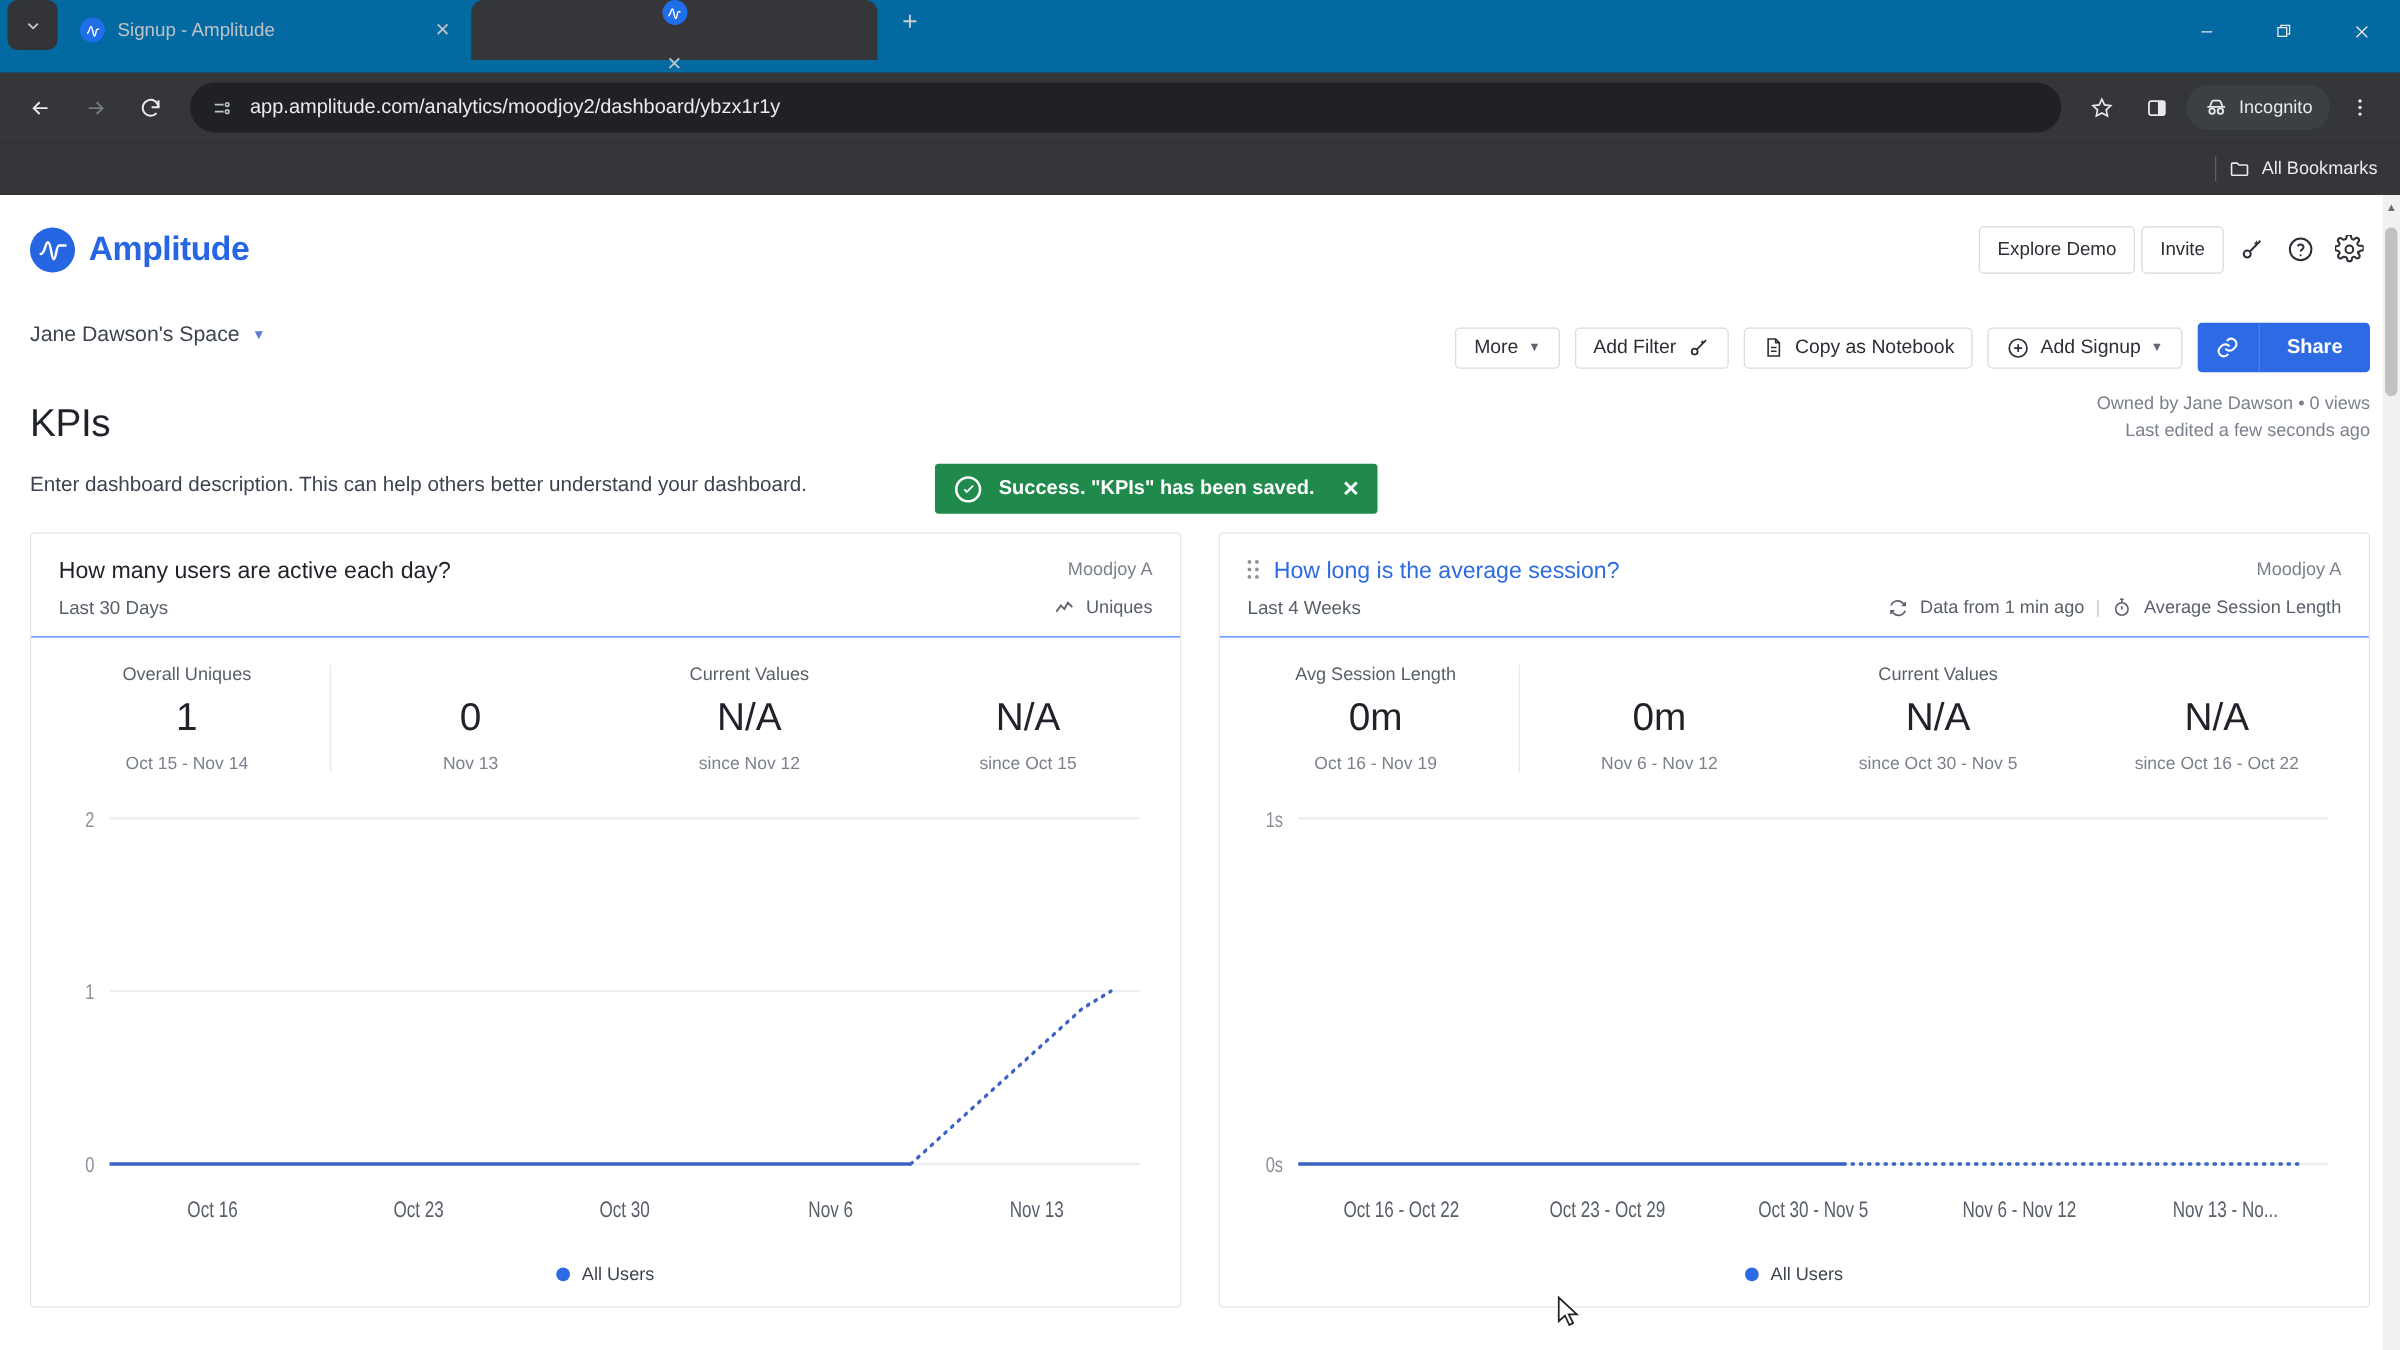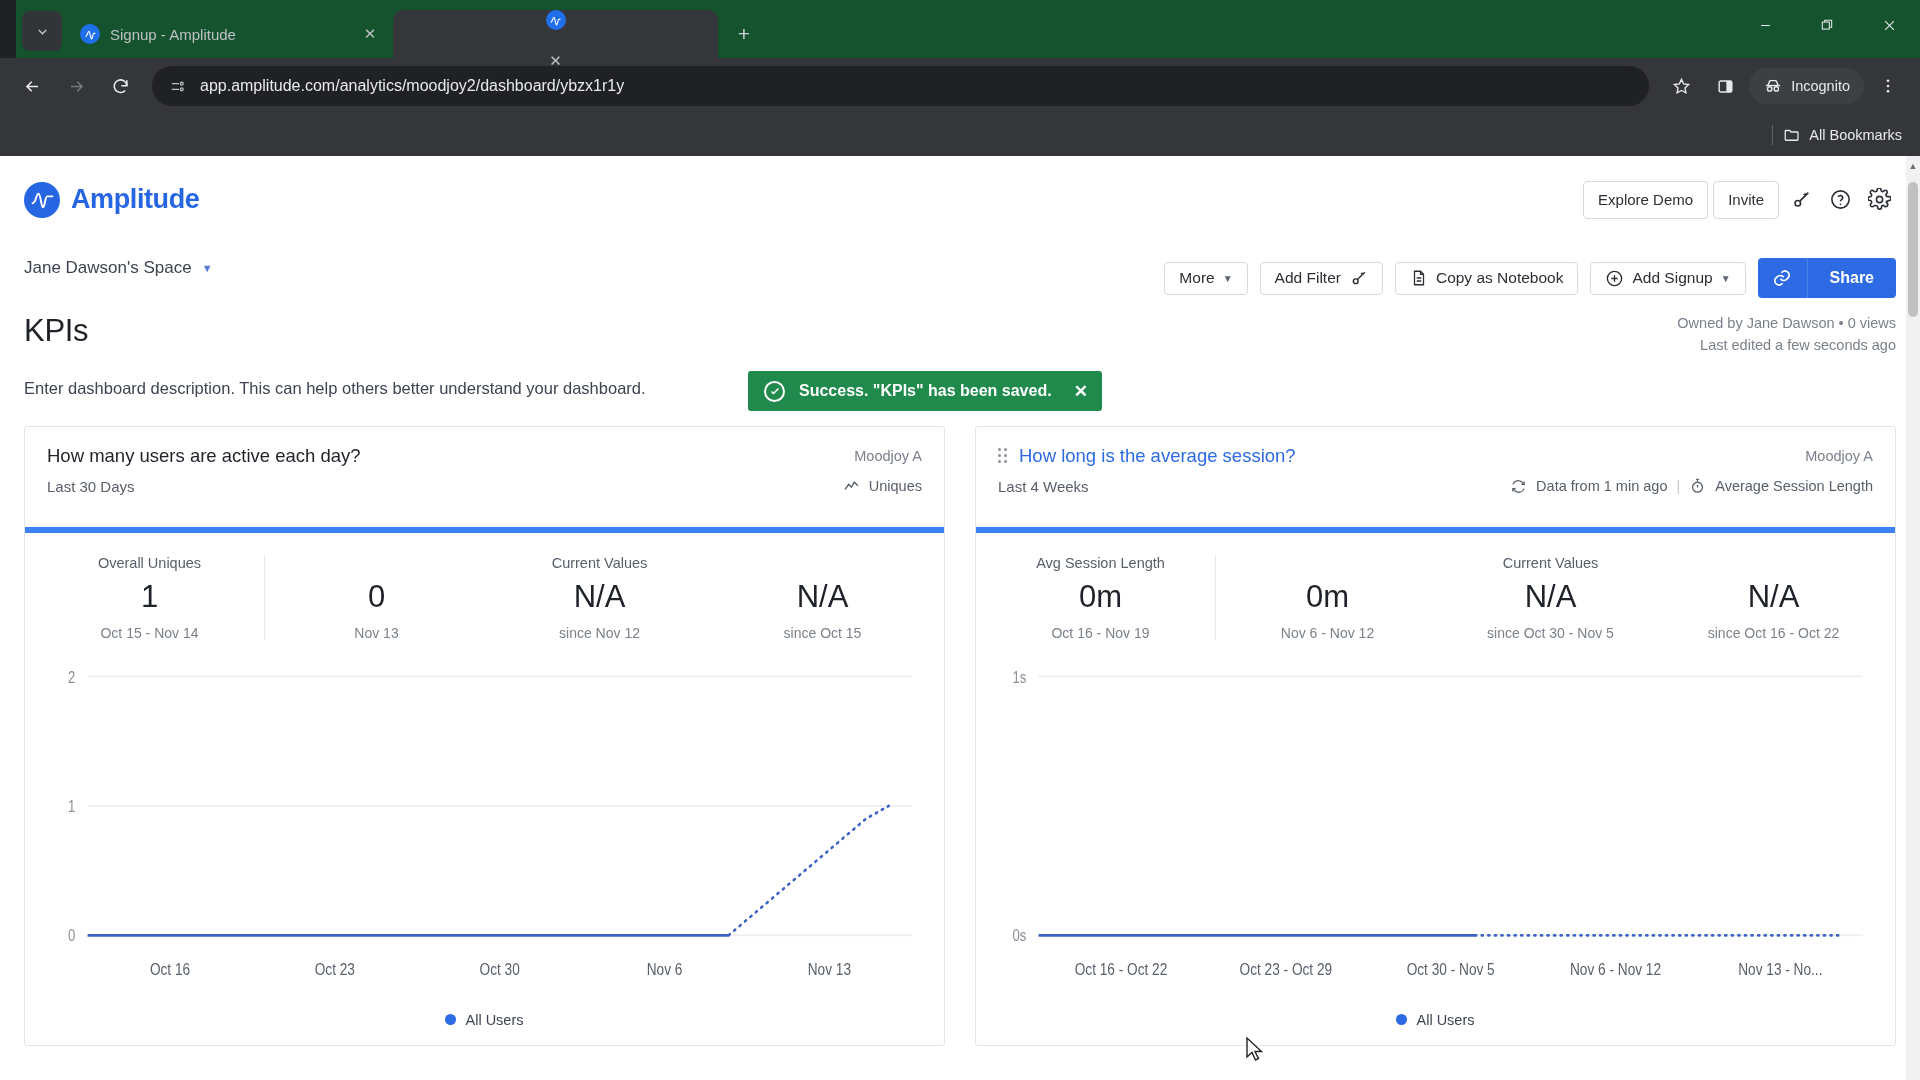--- a/index.html
+++ b/index.html
@@ -6,22 +6,22 @@
   html, body {
     width: 1920px; height: 1080px;
     font-family: "Liberation Sans", sans-serif;
     background: #202124; overflow: hidden;
   }
 
   
   .browser { width: 1920px; height: 1080px; display: flex; flex-direction: column; }
 
   .tabstrip {
-    height: 58px; background: #14532d; display: flex; align-items: flex-end;
-    padding-left: 6px; position: relative; flex: none; margin-left: 16px;
+    height: 58px; background: #0369a1; display: flex; 
+    padding-left: 6px; position: relative; flex: none;
   }
   .tablist-btn {
     width: 40px; height: 40px; margin-bottom: 7px; margin-right: 6px;
     border-radius: 8px; background: #333438; display: flex;
     align-items: center; justify-content: center; color: #c8ccd0; font-size: 12px;
   }
   .tab {
     height: 48px; width: 325px; border-radius: 10px 10px 0 0;
     display: flex; align-items: center; padding: 0 12px; gap: 10px;
     background: transparent; color: #bdc1c6; font-size: 15px; position: relative;
@@ -121,21 +121,21 @@
   .share-link {
     width: 50px; background: #2d6ae3; display: flex; align-items: center;
     justify-content: center; color: #fff; font-size: 17px;
     border-right: 1px solid #4d83e8;
   }
   .share-btn {
     background: #2d6ae3; color: #fff; display: flex; align-items: center;
     padding: 0 22px; font-size: 16px; font-weight: 700;
   }
 
-  .title-row { padding: 8px 24px 0 24px; display: flex; align-items: center; }
+  .title-row { padding: 8px 24px 0 24px; display: flex; align-items: flex-end; }
   .dash-title { font-size: 31px; font-weight: 400; color: #1f2329; letter-spacing: -0.3px; }
   .meta { margin-left: auto; text-align: right; font-size: 14.5px; color: #7b818b; line-height: 1.55; padding-top: 6px;}
   .dash-desc { padding: 22px 24px 0 24px; font-size: 16.5px; color: #3d4450; }
 
   
   .cards { display: flex; gap: 30px; padding: 28px 24px 0 24px; }
   .card {
     flex: 1; background: #fff; border: 1px solid #e2e5e9; border-radius: 3px;
     display: flex; flex-direction: column; height: 620px;
   }
@@ -149,21 +149,21 @@
   .card-title { font-size: 18.5px; color: #1f2329; }
   .card-title.link { color: #2d6ae3; }
   .card-owner { margin-left: auto; font-size: 14.5px; color: #7b818b; }
   .ch-row2 { display: flex; align-items: center; margin-top: 11px; }
   .card-range { font-size: 15px; color: #585f69; }
   .ch-meta { margin-left: auto; display: flex; align-items: center; gap: 9px;
     font-size: 14.5px; color: #585f69; }
   .ch-sep { color: #c3c7cc; }
 
   .metrics {
-    display: flex; border-top: 6px solid #3b82f6; padding: 22px 10px 18px 10px; margin-top: 18px;
+    display: flex; border-top: 1px solid #3b82f6; padding: 22px 10px 18px 10px;
   }
   .metric { flex: 1; text-align: center; }
   .metric.first { flex: 0 0 230px; border-right: 1px solid #e8eaed; }
   .metric-cap { font-size: 14.5px; color: #585f69; }
   .metric-val { font-size: 31px; color: #1f2329; margin: 8px 0 10px; font-weight: 400; }
   .metric-sub { font-size: 14px; color: #7b818b; }
   .cv-wrap { flex: 1; }
   .cv-title { text-align: center; font-size: 14.5px; color: #585f69; }
   .cv-row { display: flex; }
   .cv-col { flex: 1; text-align: center; }

